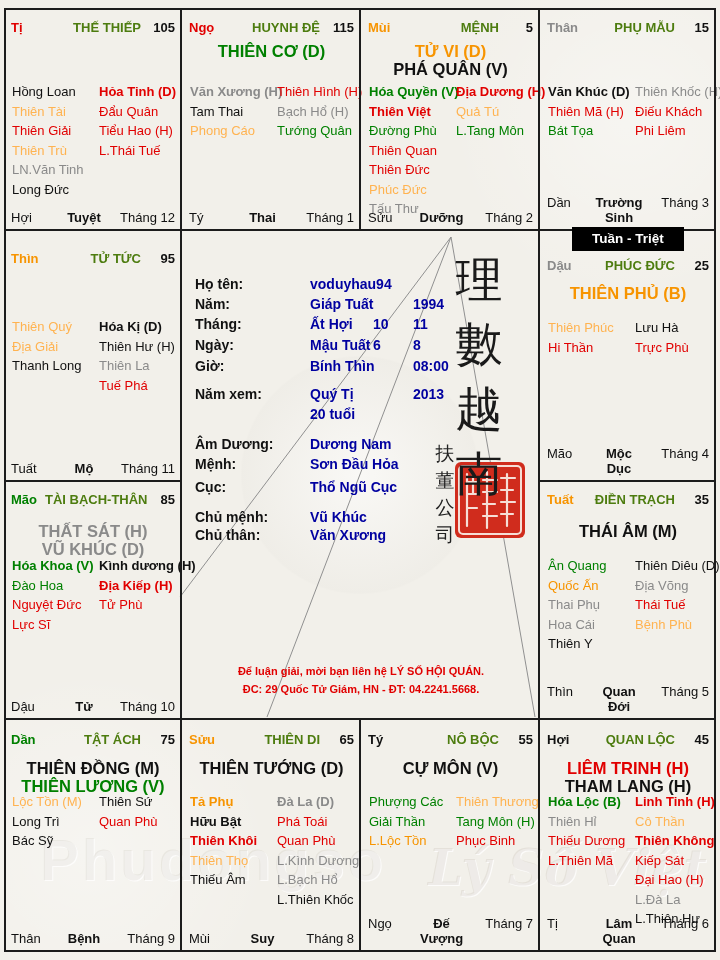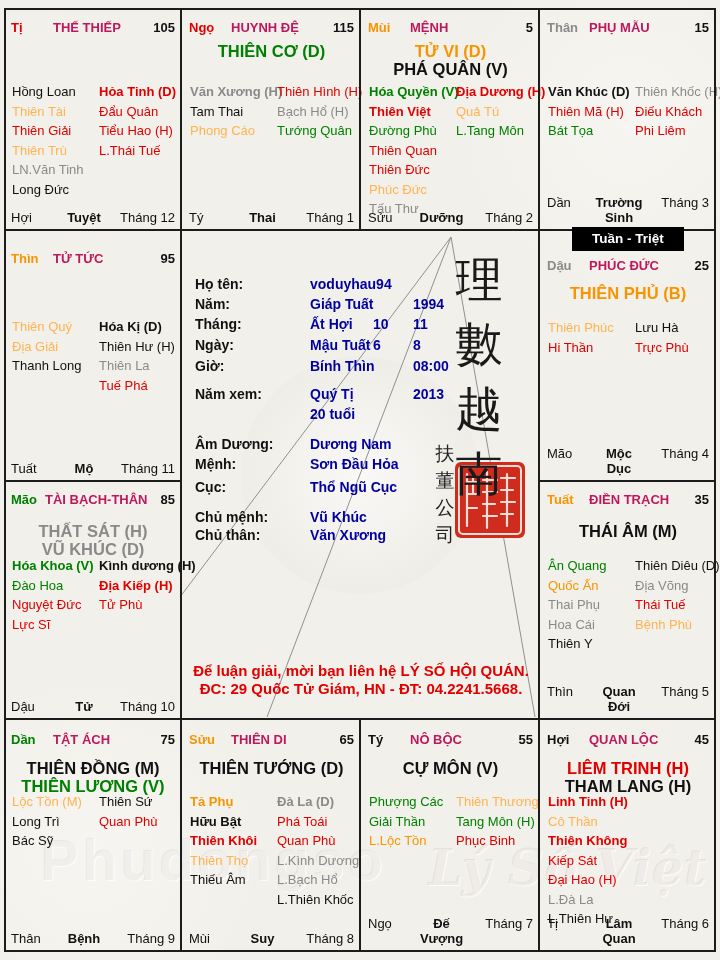--- a/index.html
+++ b/index.html
@@ -13,21 +13,21 @@
     font-family:"Liberation Sans","DejaVu Sans",sans-serif;
     color:#111;
   }
   .frame{position:absolute;left:4px;top:8px;width:712px;height:944px;border:2px solid #1c1c1c;box-sizing:border-box;z-index:4;pointer-events:none;}
   .gl{position:absolute;background:#1c1c1c;z-index:3;}
 
   
   .pal{position:absolute;font-size:13px;z-index:2;}
   .head{position:absolute;left:7px;right:7px;top:12px;display:flex;align-items:baseline;font-weight:700;}
   .branch{width:42px;text-align:left;}
-  .pname{flex:1;text-align:left;color:#be185d;font-size:13px;white-space:nowrap;}
+  .pname{flex:1;text-align:right;color:#4d7c0f;font-size:13px;white-space:nowrap;}
   .pnum{width:34px;text-align:right;color:#111;}
   .mains{position:absolute;left:2px;right:2px;text-align:center;font-weight:700;font-size:16.5px;line-height:18px;white-space:nowrap;}
   .cols{position:absolute;left:8px;right:3px;display:flex;line-height:19.5px;}
   .coll{width:87px;flex:none;}
   .colr{flex:1;}
   .star{display:block;white-space:nowrap;}
   .foot{position:absolute;left:7px;right:7px;bottom:6px;display:flex;align-items:baseline;}
   .fbranch{width:46px;}
   .fstage{flex:1;text-align:center;font-weight:700;}
   .fmonth{width:64px;text-align:right;}
@@ -42,21 +42,21 @@
   .c-green{color:#008000}.c-gray{color:#8a8a8a}.c-black{color:#111111}
   .bold{font-weight:700}
 
   
   #center{position:absolute;left:182px;top:231px;width:358px;height:489px;z-index:2;}
   .irow{position:absolute;left:0;width:100%;height:20px;font-size:14px;font-weight:700;}
   .irow .lab{position:absolute;left:13px;color:#111;}
   .irow .val{position:absolute;left:128px;color:#0000a0;}
   .irow .n1{position:absolute;left:191px;color:#0000a0;}
   .irow .n2{position:absolute;left:231px;color:#0000a0;}
-  #contact{position:absolute;left:4px;right:4px;top:431px;text-align:center;color:#e10000;font-weight:700;font-size:15px;line-height:18px;}
+  #contact{position:absolute;left:4px;right:4px;top:431px;text-align:center;color:#e10000;font-weight:700;font-size:11px;line-height:18px;}
   .cal{position:absolute;left:266px;width:62px;text-align:center;font-family:"DejaVu Serif",serif;font-size:47px;line-height:50px;color:#1a1a1a;z-index:3;}
   .sidechar{position:absolute;left:252px;width:22px;text-align:center;font-family:"DejaVu Serif",serif;font-size:19px;color:#222;z-index:3;}
   #seal{position:absolute;left:271px;top:229px;width:74px;height:80px;z-index:1;}
 
   #tuantriet{position:absolute;left:572px;top:227px;width:112px;height:24px;background:#000;color:#fff;
     font-weight:700;font-size:13.5px;text-align:center;line-height:24px;z-index:6;}
 
   svg.lines{position:absolute;left:0;top:0;z-index:1;}
   .wm{position:absolute;z-index:1;font-weight:700;color:rgba(120,108,90,0.09);text-shadow:1px 1px 0 rgba(255,255,255,0.75);white-space:nowrap;}
   #wm1{left:40px;top:826px;font-size:58px;letter-spacing:3px;}
@@ -397,20 +397,26 @@
       <div class="head">
         <span class="branch c-black">Hợi</span>
         <span class="pname">QUAN LỘC</span>
         <span class="pnum">45</span>
       </div>
       <div class="mains">
         <div class="c-red">LIÊM TRINH (H)</div>
         <div class="c-black">THAM LANG (H)</div>
       </div>
       <div class="cols">
+        <div class="coll">
+          <span class="star c-green bold">Hóa Lộc (B)</span>
+          <span class="star c-gray">Thiên Hỉ</span>
+          <span class="star c-red">Thiếu Dương</span>
+          <span class="star c-red">L.Thiên Mã</span>
+        </div>
         <div class="colr">
           <span class="star c-red bold">Linh Tinh (H)</span>
           <span class="star c-lorange">Cô Thần</span>
           <span class="star c-red bold">Thiên Không</span>
           <span class="star c-red">Kiếp Sát</span>
           <span class="star c-red">Đại Hao (H)</span>
           <span class="star c-gray">L.Đà La</span>
           <span class="star c-black">L.Thiên Hư</span>
         </div>
       </div>

